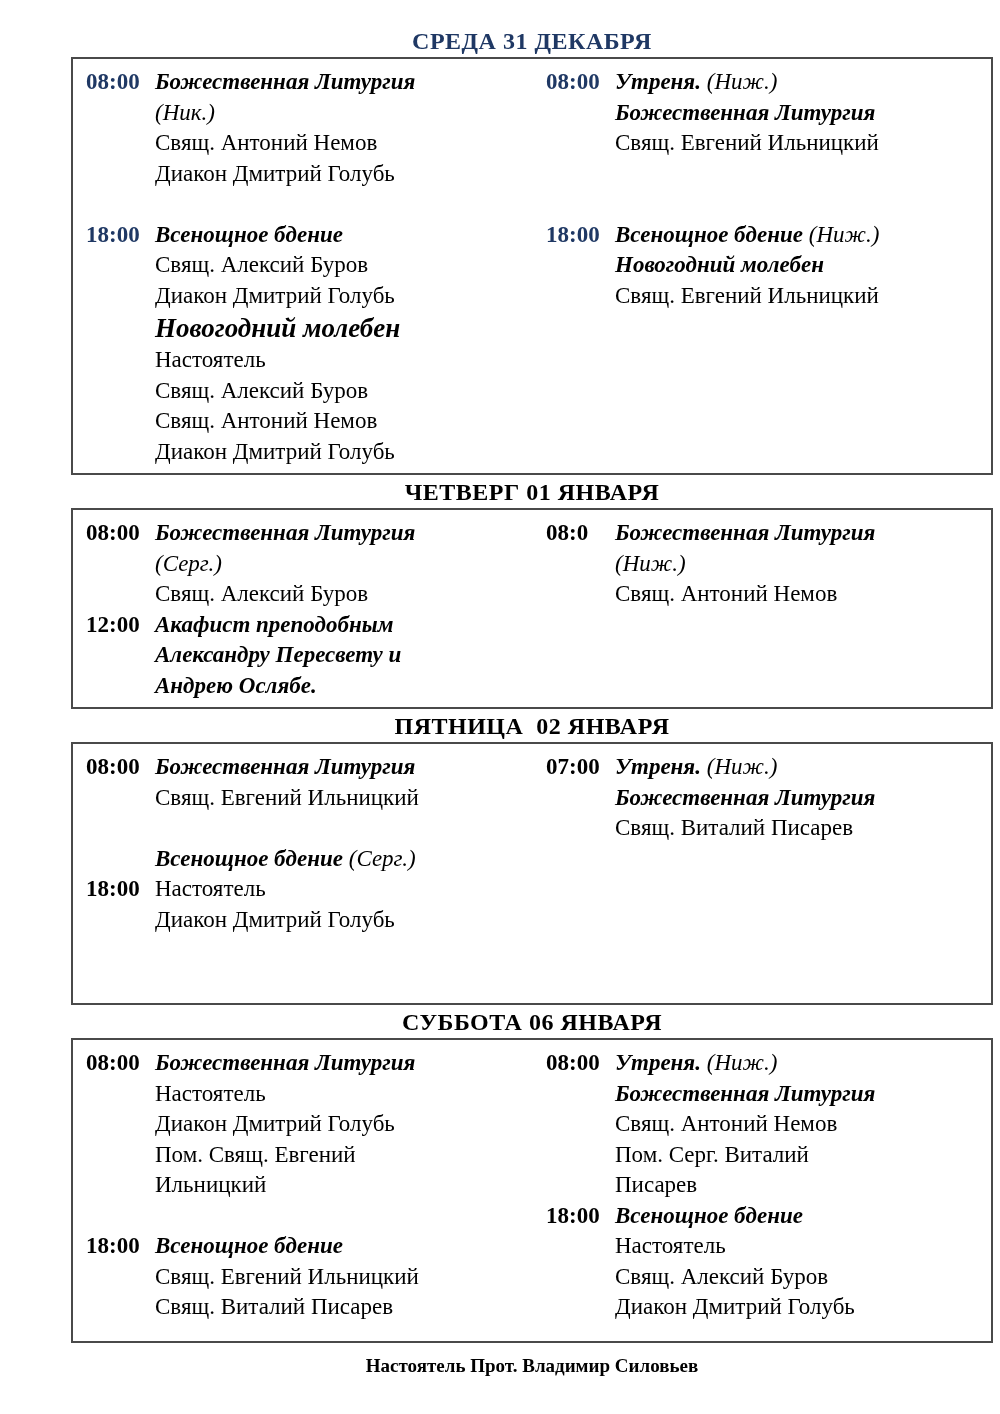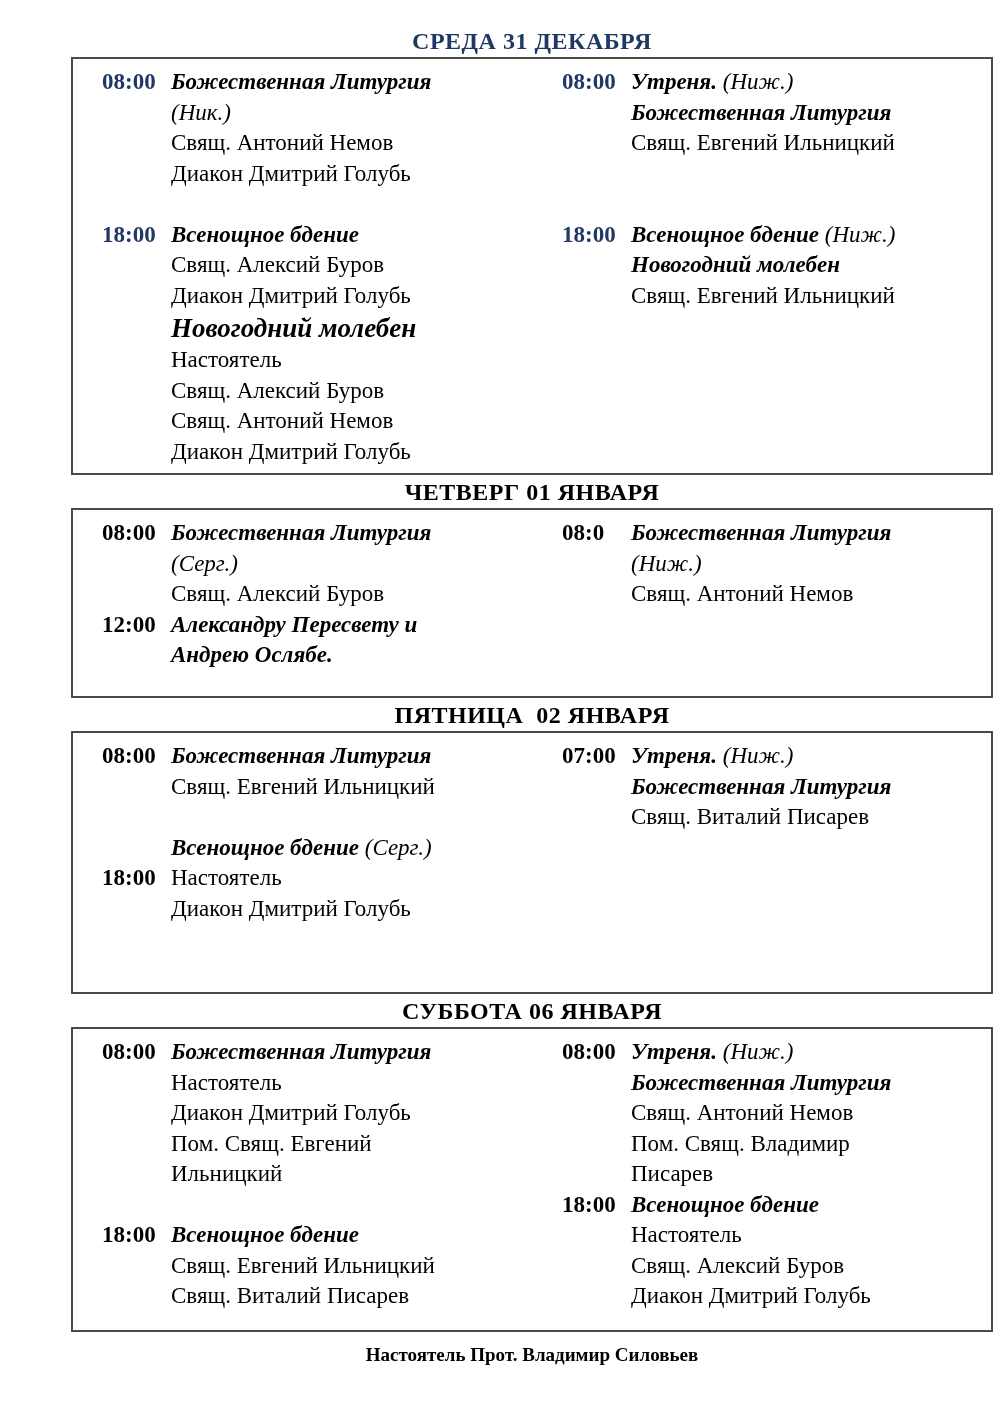--- a/index.html
+++ b/index.html
@@ -27,21 +27,21 @@
     margin:4px 0 2px 0;
     white-space:pre-wrap;
     letter-spacing:0.5px;
   }
   .day.navy .day-header{color:var(--navy);}
   .box{
     border:2px solid var(--border);
     box-sizing:border-box;
     display:grid;
     grid-template-columns:82px 378px 82px 1fr;
-    padding:8px 0 6px 16px;
+    padding:8px 0 6px 0;
   }
   .day-0 .box{min-height:410px;}
   .day-1 .box{min-height:190px;}
   .day-2 .box{min-height:263px;}
   .day-3 .box{min-height:305px;}
   .col{min-width:0;}
   .time-col{padding-left:13px;text-align:left;}
   .text-col{}
   .line{
     font-size:23px;
@@ -119,20 +119,21 @@
           <div class="col time-col">
             <div class="line"><span class="p-time">08:00</span></div>
             <div class="line">&nbsp;</div>
             <div class="line">&nbsp;</div>
             <div class="line"><span class="p-time">12:00</span></div>
           </div>
           <div class="col text-col">
             <div class="line"><span class="p-svc">Божественная Литургия</span></div>
             <div class="line"><span class="p-loc">(Серг.)</span></div>
             <div class="line"><span class="p-name">Свящ. Алексий Буров</span></div>
+            <div class="line"><span class="p-svc">Акафист преподобным</span></div>
             <div class="line"><span class="p-svc">Александру Пересвету и</span></div>
             <div class="line"><span class="p-svc">Андрею Ослябе.</span></div>
           </div>
           <div class="col time-col">
             <div class="line"><span class="p-time">08:0</span></div>
           </div>
           <div class="col text-col">
             <div class="line"><span class="p-svc">Божественная Литургия</span></div>
             <div class="line"><span class="p-loc">(Ниж.)</span></div>
             <div class="line"><span class="p-name">Свящ. Антоний Немов</span></div>
@@ -195,21 +196,21 @@
             <div class="line">&nbsp;</div>
             <div class="line">&nbsp;</div>
             <div class="line">&nbsp;</div>
             <div class="line">&nbsp;</div>
             <div class="line"><span class="p-time">18:00</span></div>
           </div>
           <div class="col text-col">
             <div class="line"><span class="p-svc">Утреня.</span> <span class="p-loc">(Ниж.)</span></div>
             <div class="line"><span class="p-svc">Божественная Литургия</span></div>
             <div class="line"><span class="p-name">Свящ. Антоний Немов</span></div>
-            <div class="line"><span class="p-name">Пом. Свящ. Владимир</span></div>
+            <div class="line"><span class="p-name">Пом. Серг. Виталий</span></div>
             <div class="line"><span class="p-name">Писарев</span></div>
             <div class="line"><span class="p-svc">Всенощное бдение</span></div>
             <div class="line"><span class="p-name">Настоятель</span></div>
             <div class="line"><span class="p-name">Свящ. Алексий Буров</span></div>
             <div class="line"><span class="p-name">Диакон Дмитрий Голубь</span></div>
           </div>
         </div>
       </section>
     </main>
   <div class="footer">Настоятель Прот. Владимир Силовьев</div>

